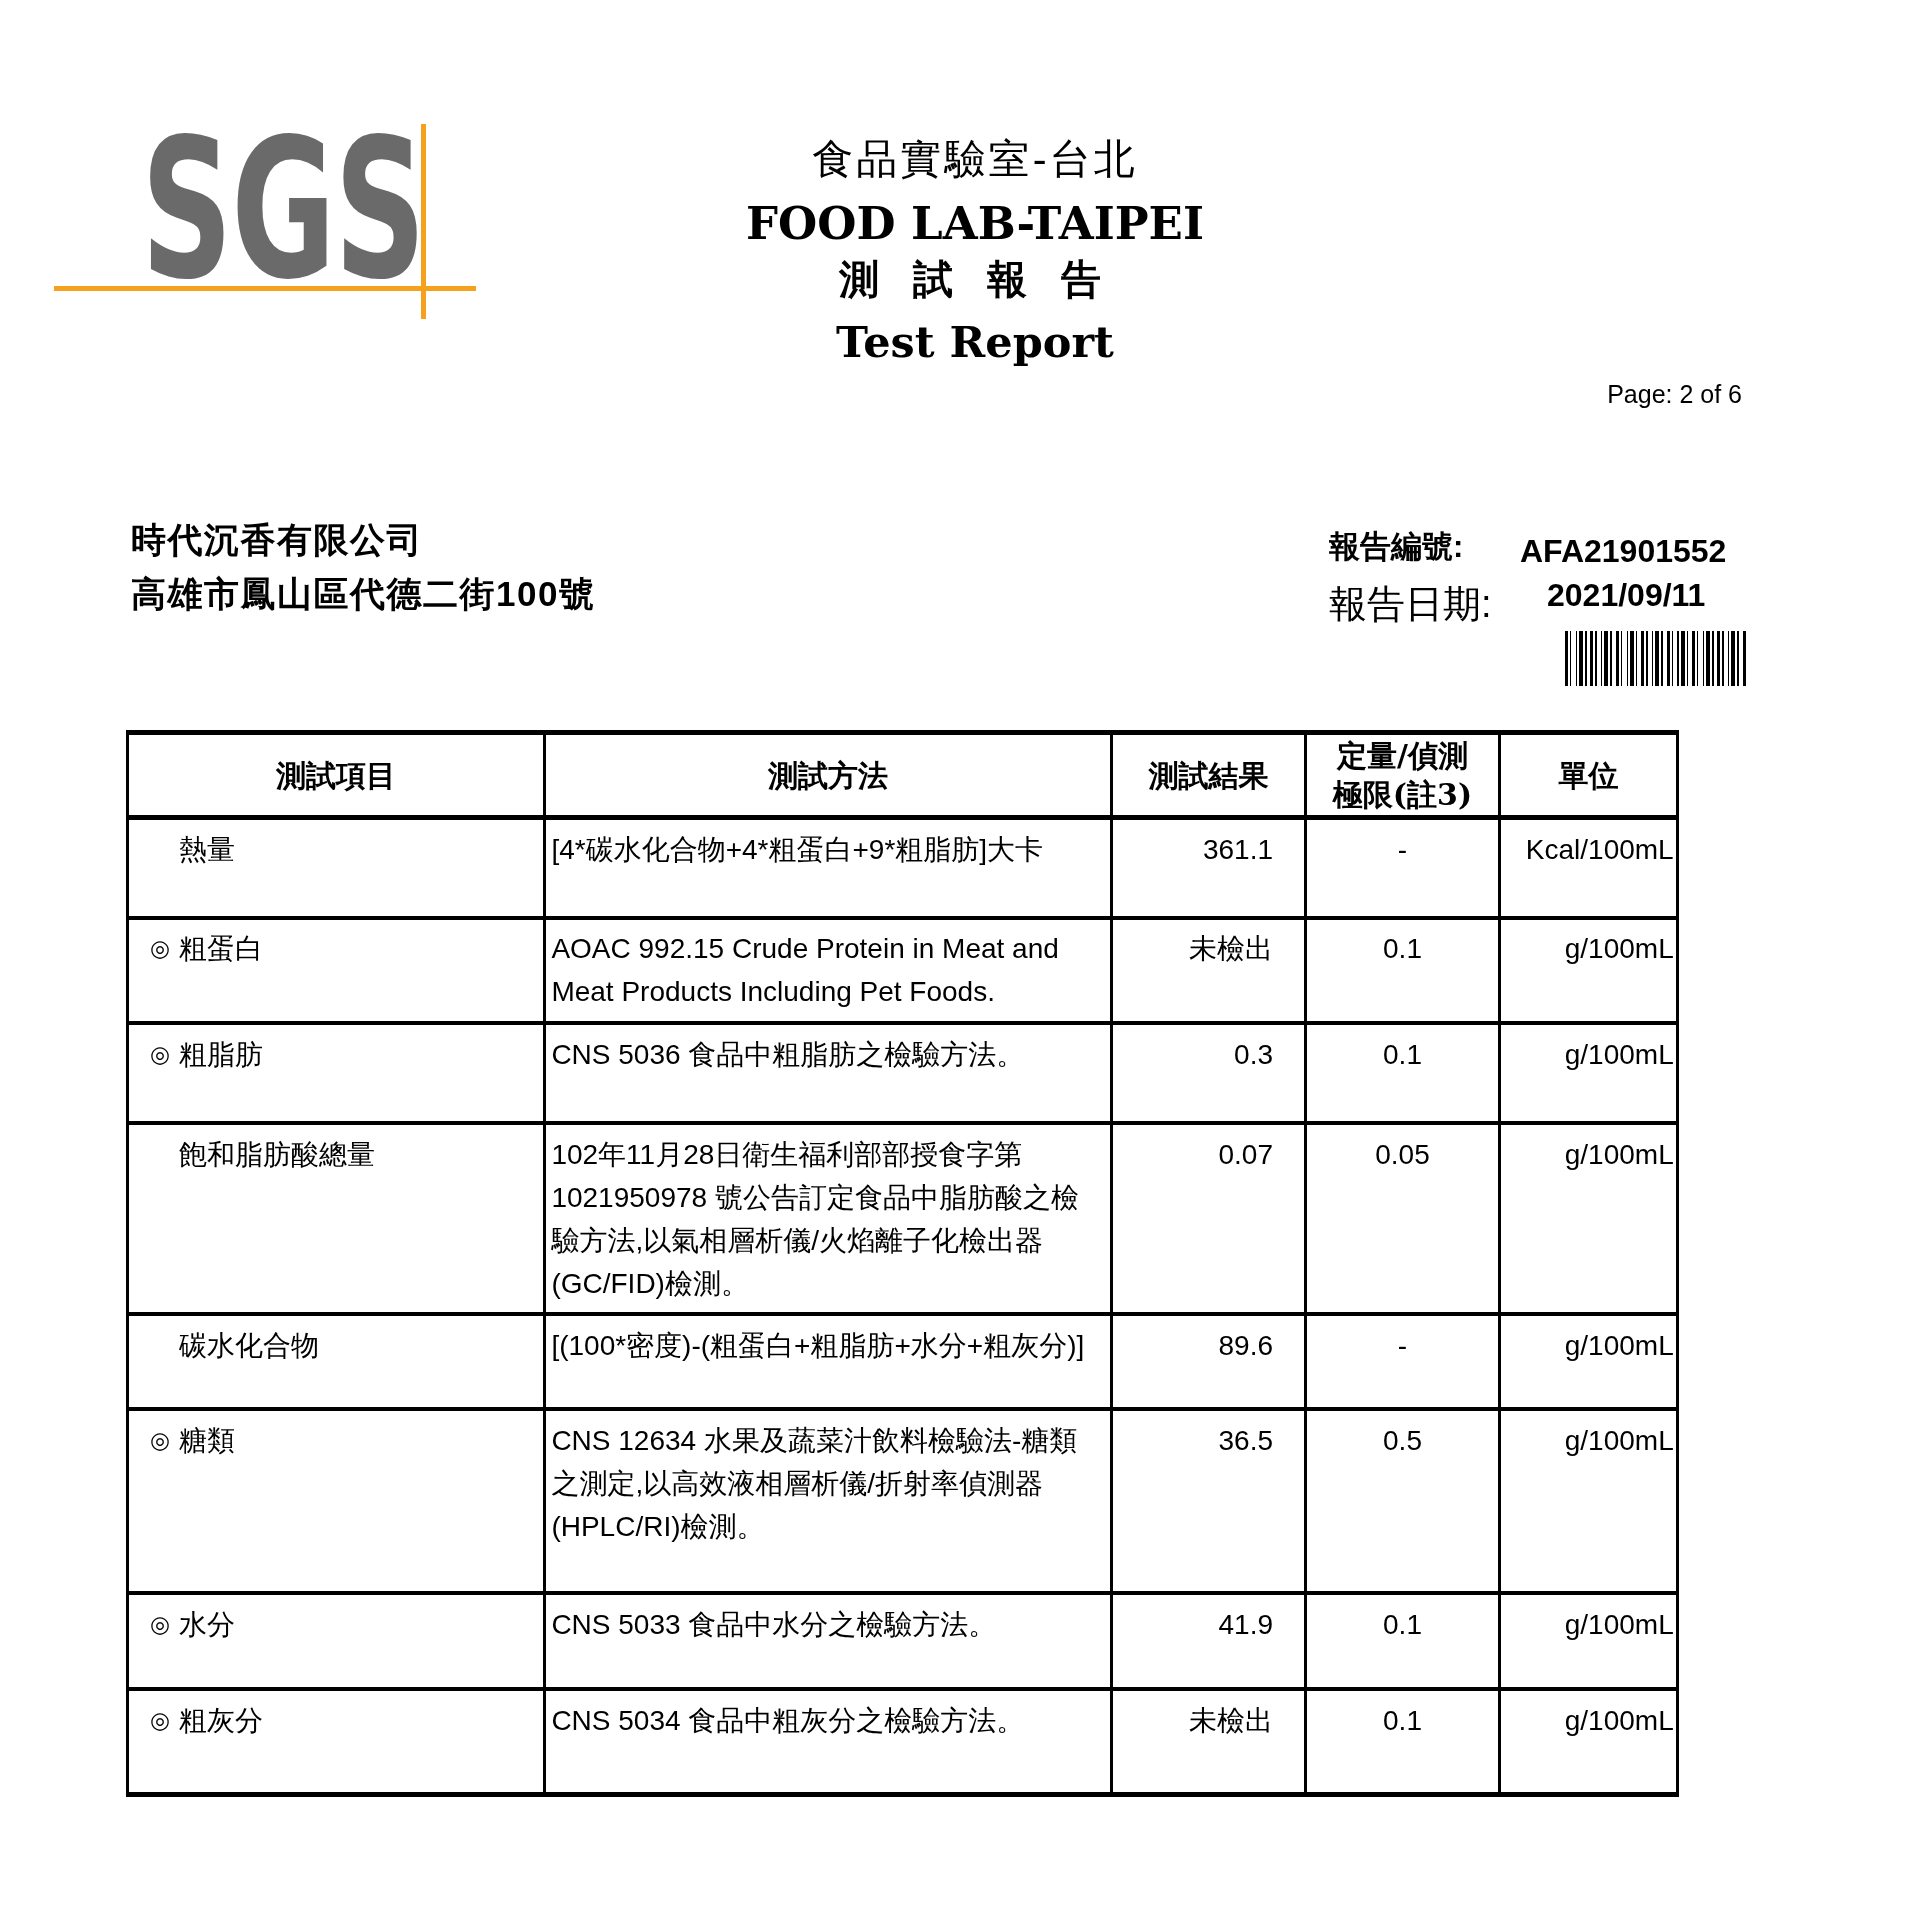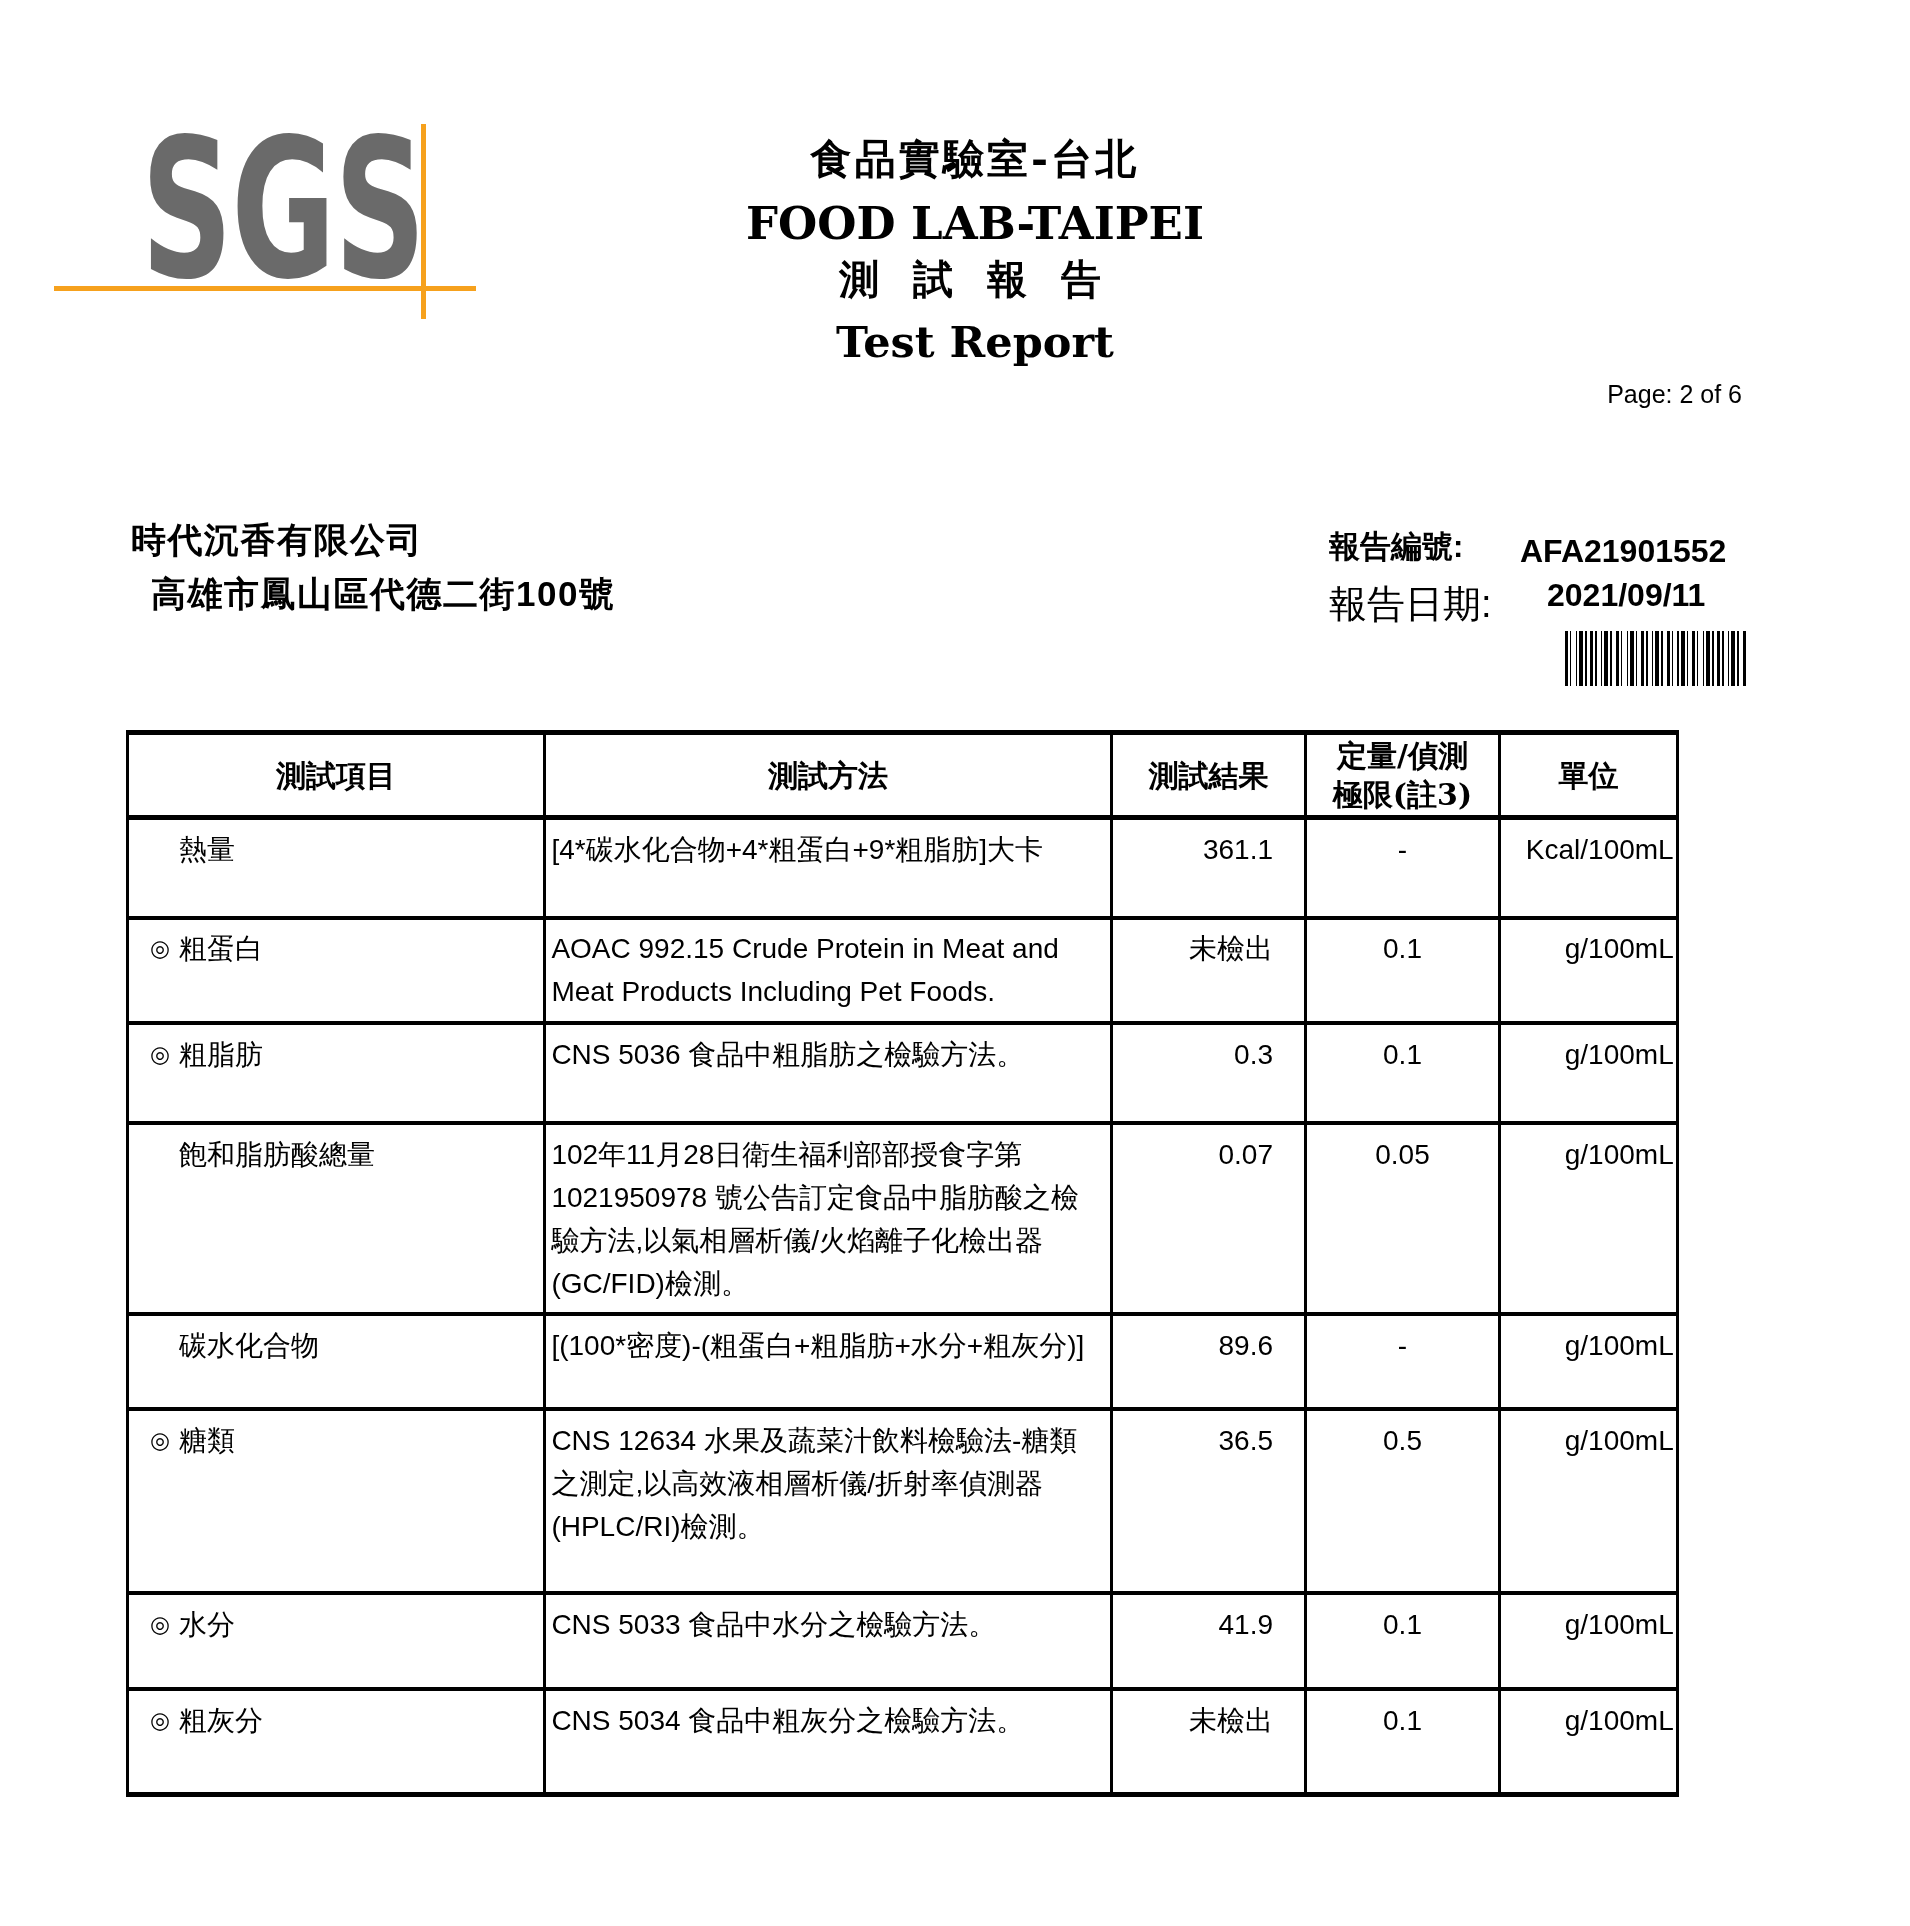--- a/index.html
+++ b/index.html
@@ -18,28 +18,28 @@
     font-family:"DejaVu Sans","Liberation Sans",sans-serif;
     font-weight:bold;font-size:193px;line-height:193px;
     letter-spacing:-2.3px;color:#6a6a6a;
     transform:scaleX(0.66);transform-origin:left top;
     white-space:nowrap;
   }
   .logo-vline{position:absolute;left:421px;top:124px;width:5px;height:195px;}
   .logo-hline{position:absolute;left:54px;top:286px;width:422px;height:5.4px;}
   
   .title-block{position:absolute;left:39px;width:1872px;text-align:center;}
-  .title-zh{position:absolute;left:0;right:0;top:135px;font-family:"DejaVu Serif","Liberation Serif",serif;font-weight:700;font-size:41px;line-height:1.2;letter-spacing:3.1px;}
+  .title-zh{position:absolute;left:0;right:0;top:135px;font-family:"DejaVu Serif","Liberation Serif",serif;font-weight:400;font-size:41px;line-height:1.2;letter-spacing:3.1px;}
   .title-en{position:absolute;left:0;right:0;top:197px;font-family:"DejaVu Serif","Liberation Serif",serif;font-weight:700;font-size:45px;line-height:1.2;}
   .subtitle-zh{position:absolute;left:0;right:0;top:255px;font-family:"DejaVu Serif","Liberation Serif",serif;font-weight:700;font-size:40px;line-height:1.2;letter-spacing:10px;}
   .subtitle-en{position:absolute;left:0;right:0;top:317px;font-family:"DejaVu Serif","Liberation Serif",serif;font-weight:700;font-size:43px;line-height:1.2;}
   .page-label{position:absolute;right:169px;top:379px;font-size:25px;line-height:1.2;}
   
   .client-name{position:absolute;left:131px;top:521px;font-size:35px;font-weight:700;line-height:1.1;letter-spacing:1.5px;}
-  .client-addr{position:absolute;left:131px;top:575px;font-size:35px;font-weight:700;line-height:1.1;letter-spacing:1.5px;margin-left:20px;}
+  .client-addr{position:absolute;left:131px;top:575px;font-size:35px;font-weight:700;line-height:1.1;letter-spacing:1.5px;}
   .meta-label-1{position:absolute;left:1329px;top:526px;font-size:31px;font-weight:700;}
   .meta-value-1{position:absolute;left:1520px;top:525px;font-size:32px;font-weight:700;margin-top:8px;}
   .meta-label-2{position:absolute;left:1329px;top:579px;font-size:38px;font-weight:400;}
   .meta-value-2{position:absolute;left:1520px;top:577px;font-size:32px;font-weight:700;margin-left:27px;}
   .barcode{
     position:absolute;left:1565px;top:631px;width:181px;height:55px;
     background:repeating-linear-gradient(90deg,
       #000 0 3.1px,#fff 3.1px 5px,
       #000 5px 6.5px,#fff 6.5px 10.8px,
       #000 10.8px 12px,#fff 12px 14px,

